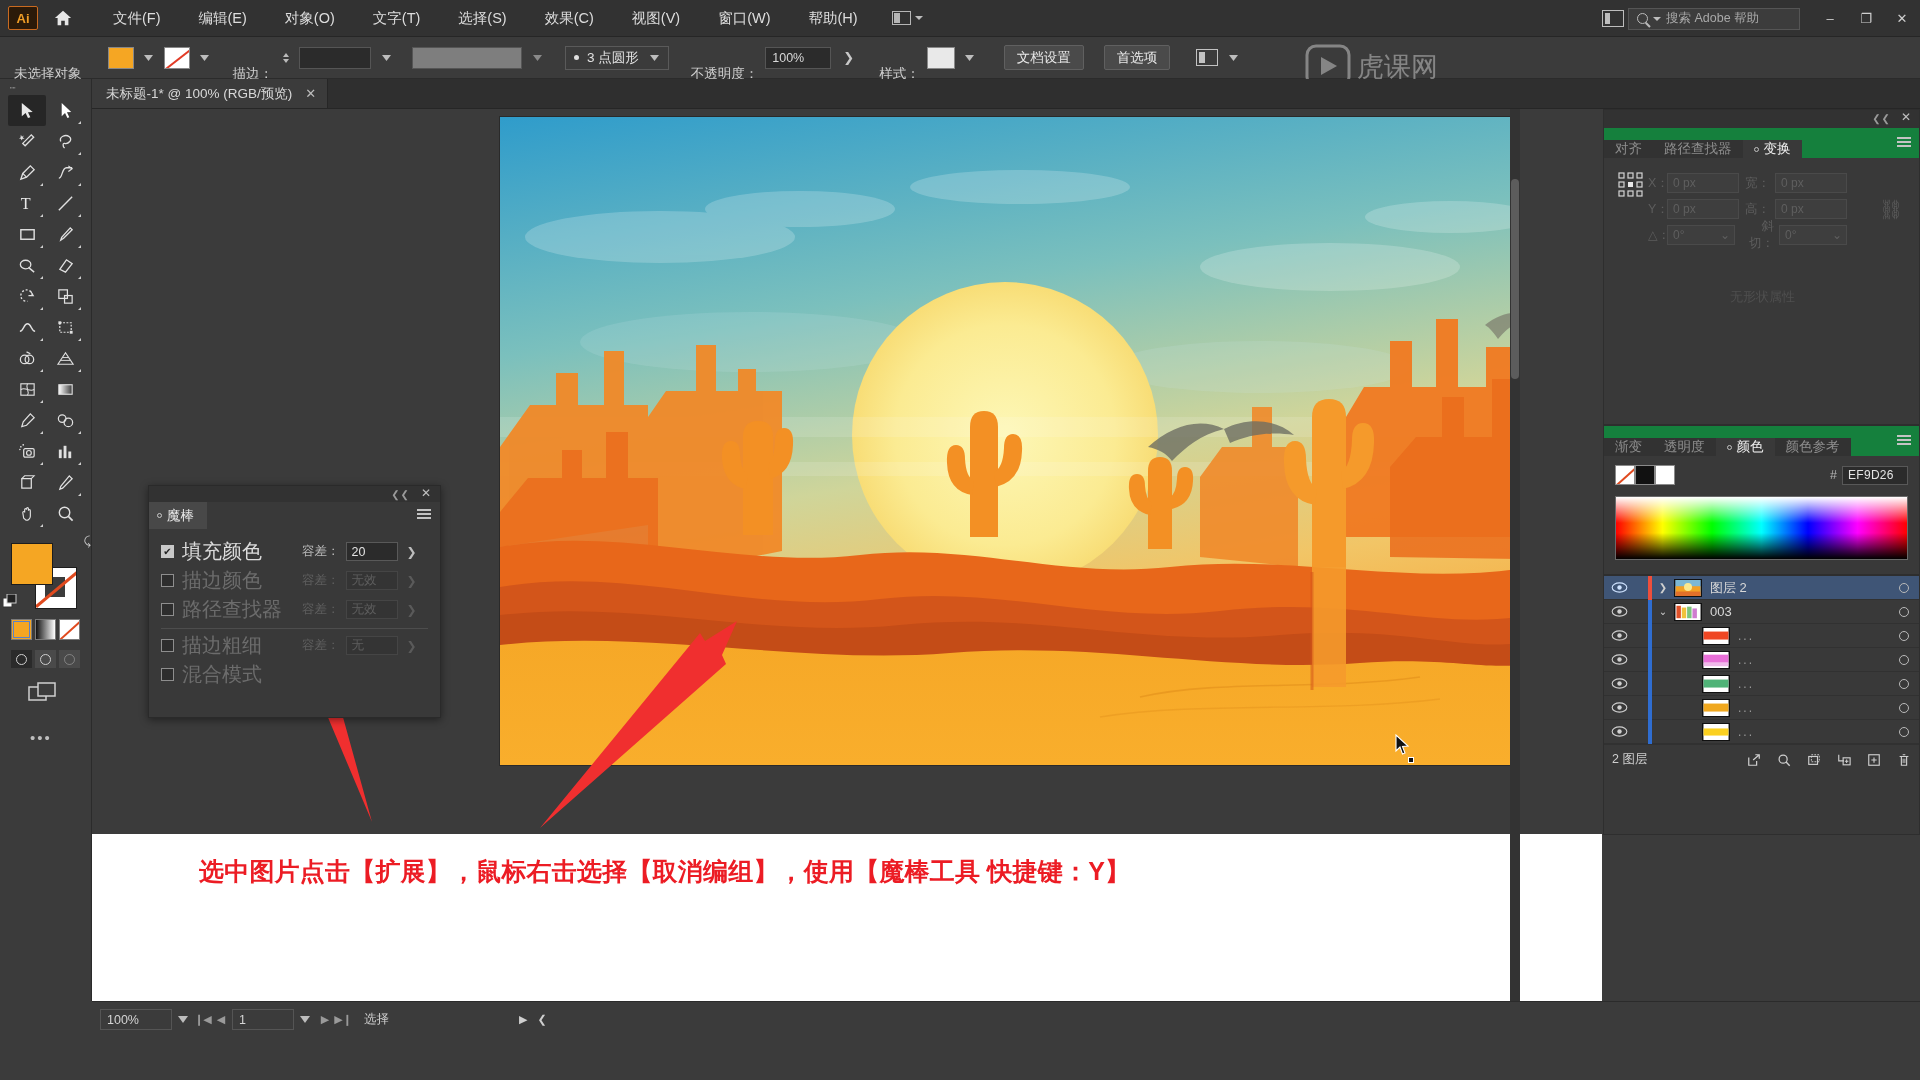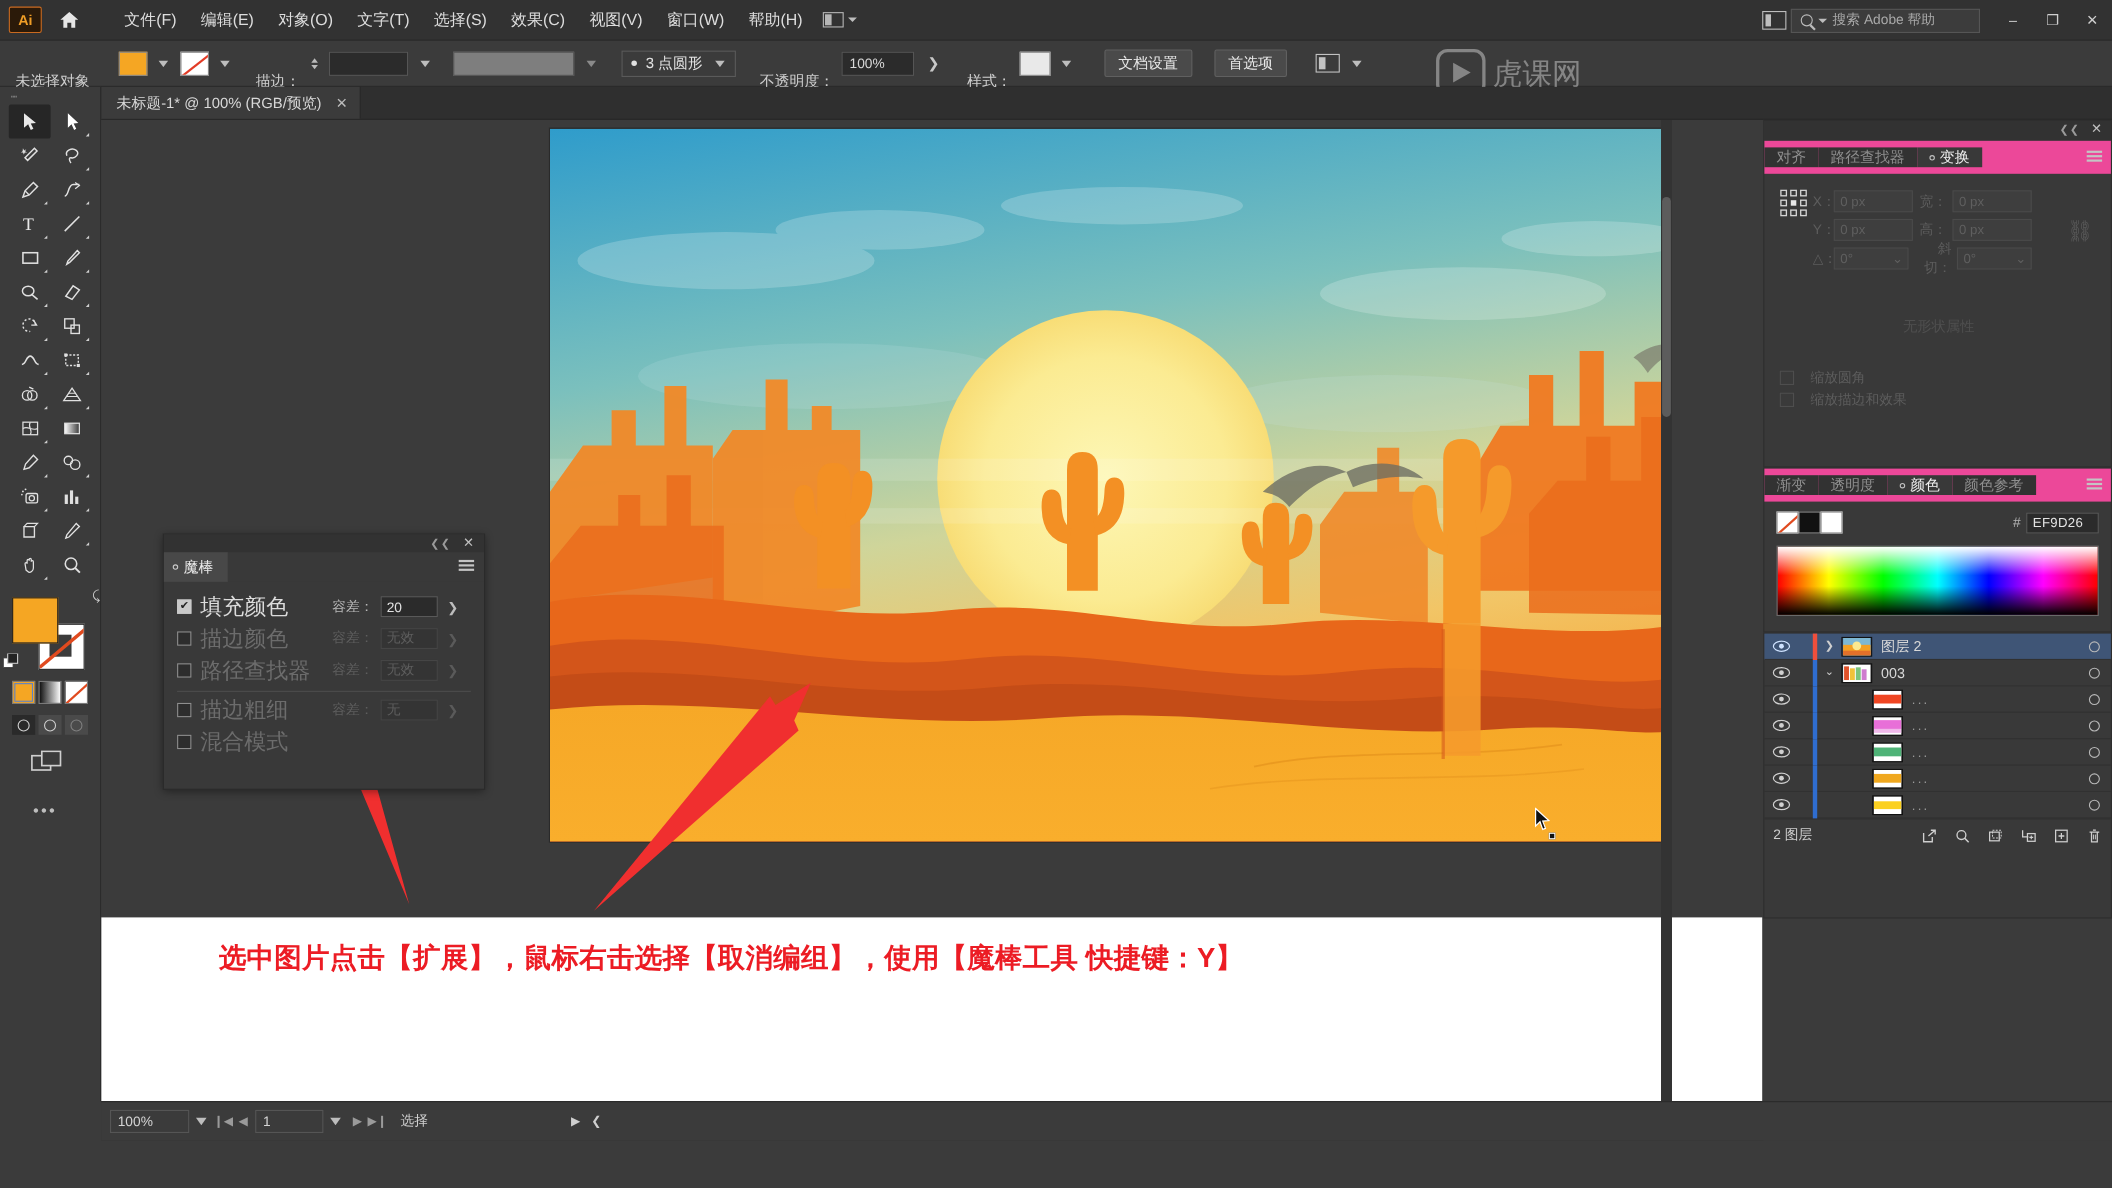--- a/index.html
+++ b/index.html
@@ -17,21 +17,21 @@
     background:#323232; display:flex; align-items:center;
     border-bottom:1px solid #262626;
   }
   .ai-logo{
     width:30px; height:24px; margin-left:8px; border:1px solid #c96a20;
     background:#2b1a09; color:#ef9d26; font-size:13px; font-weight:bold;
     display:flex; align-items:center; justify-content:center; border-radius:2px;
   }
   .home-icon{ width:34px; height:30px; display:flex;align-items:center;justify-content:center;
     margin-left:8px; color:#e6e6e6; font-size:17px; }
-  .menu-items{ display:flex; margin-left:22px; }
+  .menu-items{ display:flex; margin-left:22px;gap:16px; }
   .menu-item{ padding:6px 11px; color:#ddd; font-size:14.5px; white-space:nowrap; cursor:default;}
   .menubar-right{ position:absolute; right:0; top:0; height:37px; display:flex; align-items:center; }
   .ws-switch{ display:flex; align-items:center; gap:4px; padding:3px 7px; margin-right:14px;}
   .ws-box{ width:19px;height:14px;border:1.5px solid #b6b6b6; position:relative;}
   .ws-box:after{content:"";position:absolute;left:1px;top:1px;width:6px;height:10px;background:#b6b6b6;}
   .caret{ width:0;height:0;border-left:4px solid transparent;border-right:4px solid transparent;
           border-top:4.5px solid #bdbdbd; display:inline-block; }
   .doc-arr-icon{ width:22px;height:17px; border:1.6px solid #bdbdbd; position:relative; margin-right:4px;}
   .doc-arr-icon:before{content:"";position:absolute;left:2px;top:2px;width:5px;height:11px;background:#bdbdbd;}
   .searchbox{
@@ -184,21 +184,21 @@
   .wp-arrow{ color:#bdbdbd; font-size:12px; margin-left:9px;}
   .wp-arrow.dim{ color:#5a5a5a; }
   .wp-sep{ height:1px; background:#4d4d4d; margin:4px 0 2px 0;}
 
   
   .rightdock{ position:absolute; left:1603px; top:109px; width:317px; height:892px; background:#3b3b3b;}
   .panelgrp{ background:#393939; border:1px solid #2e2e2e; }
   .pg-head{ height:18px; background:#323232; position:relative;}
   .pg-head .dots{ position:absolute; right:28px; top:3px; color:#9a9a9a; font-size:10px;letter-spacing:1px;}
   .pg-head .x{ position:absolute; right:8px; top:0px; color:#c0c0c0; font-size:12px;}
-  .pg-tabs{ height:30px; display:flex; align-items:center; background:#ec4899; position:relative;}
+  .pg-tabs{ height:30px; display:flex; align-items:flex-end; background:#15803d; position:relative;}
   .pg-tab{ display:flex; align-items:center; gap:5px; padding:0 11px; color:#8e8e8e; font-size:13.5px; background:#323232;}
   .pg-tab.active{ background:#393939; color:#f0f0f0;}
   .pg-tab .bullet{ width:5px;height:5px;border:1px solid #c0c0c0;border-radius:50%; flex:none;}
   .pg-menu{ position:absolute; right:8px; top:9px;}
   .hamb{ display:block; width:14px; height:10px; position:relative;}
   .hamb i{ position:absolute; left:0; width:14px; height:1.6px; background:#c4c4c4;}
   .hamb i:nth-child(1){top:0;} .hamb i:nth-child(2){top:4px;} .hamb i:nth-child(3){top:8px;}
 
   
   .tf-body{ height:175px; position:relative; padding:12px 12px 0 14px; }
@@ -892,30 +892,20 @@
             <span class="tf-sel">
               <span>0°</span>
               <span>⌄</span>
             </span>
           </div>
         </div>
         <span class="tf-link">⛓</span>
         <div class="tf-empty">无形状属性</div>
       </div>
 
-      <div style="padding:0 0 10px 14px;">
-        <div class="tf-chk">
-          <span class="cbx"></span>
-          <span>缩放圆角</span>
-        </div>
-        <div class="tf-chk">
-          <span class="cbx"></span>
-          <span>缩放描边和效果</span>
-        </div>
-      </div>
     </div>
 
     <div class="panelgrp" style="height:150px;">
       <div class="pg-tabs">
         <div class="pg-tab">
           <span>渐变</span>
         </div>
         <div class="pg-tab">
           <span>透明度</span>
         </div>

